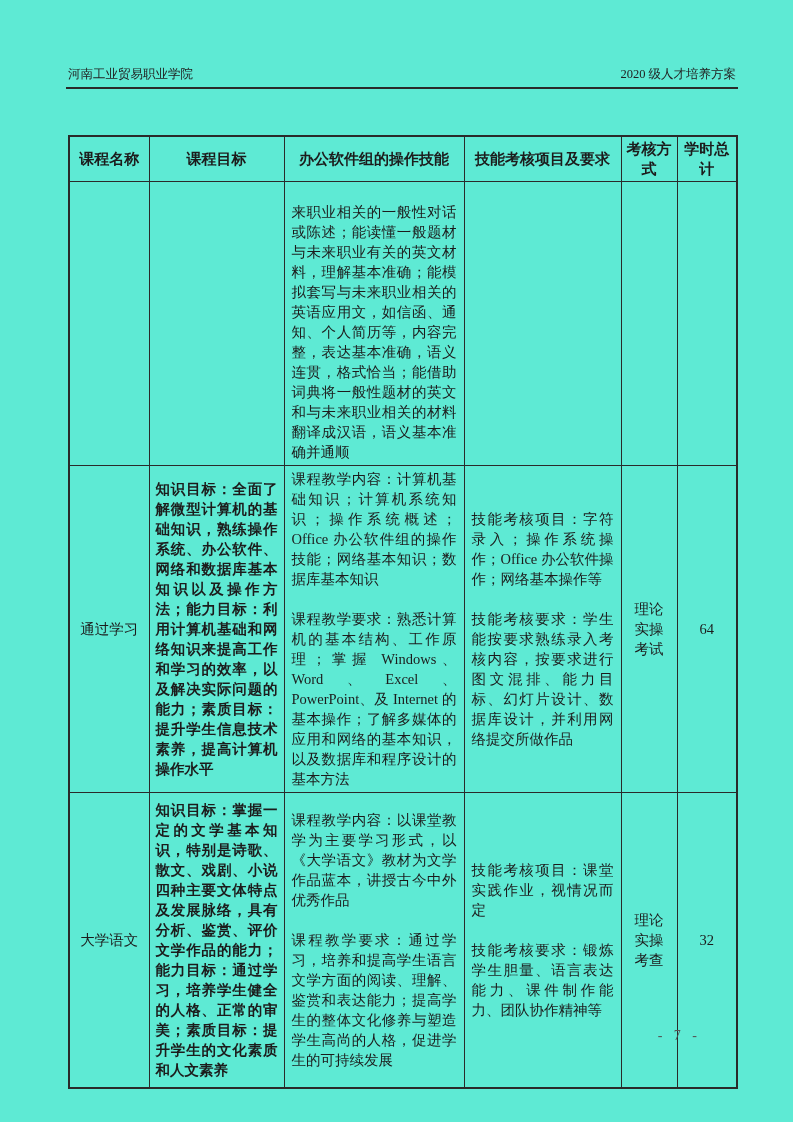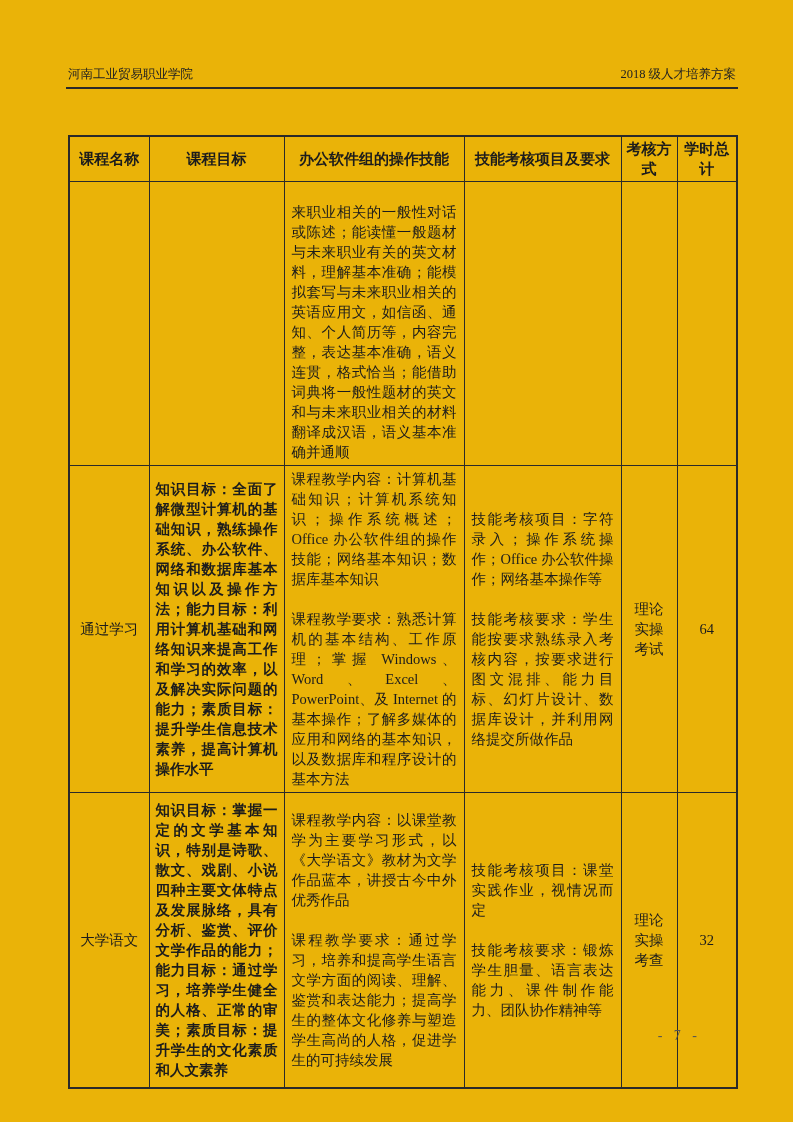--- a/index.html
+++ b/index.html
@@ -5,21 +5,21 @@
   html, body {
     margin: 0;
     padding: 0;
     background: #e8e8e8;
   }
   .page {
     position: relative;
     width: 793px;
     height: 1122px;
     margin: 0 auto;
-    background: #eab308;
+    background: #5eead4;
     font-family: "Liberation Serif", "DejaVu Serif", serif;
     color: #1c1c1c;
     overflow: hidden;
   }
   .doc-header {
     position: absolute;
     left: 68px;
     top: 66px;
     width: 668px;
     display: flex;
@@ -90,21 +90,21 @@
     letter-spacing: 4px;
   }
 </style>
 </head>
 <body>
 
 <div class="page">
 
   <div class="doc-header">
     <span>河南工业贸易职业学院</span>
-    <span>2018 级人才培养方案</span>
+    <span>2020 级人才培养方案</span>
   </div>
   <div class="header-rule"></div>
 
   <table class="course-table">
     <colgroup>
       <col style="width:80px">
       <col style="width:135px">
       <col style="width:180px">
       <col style="width:157px">
       <col style="width:56px">

